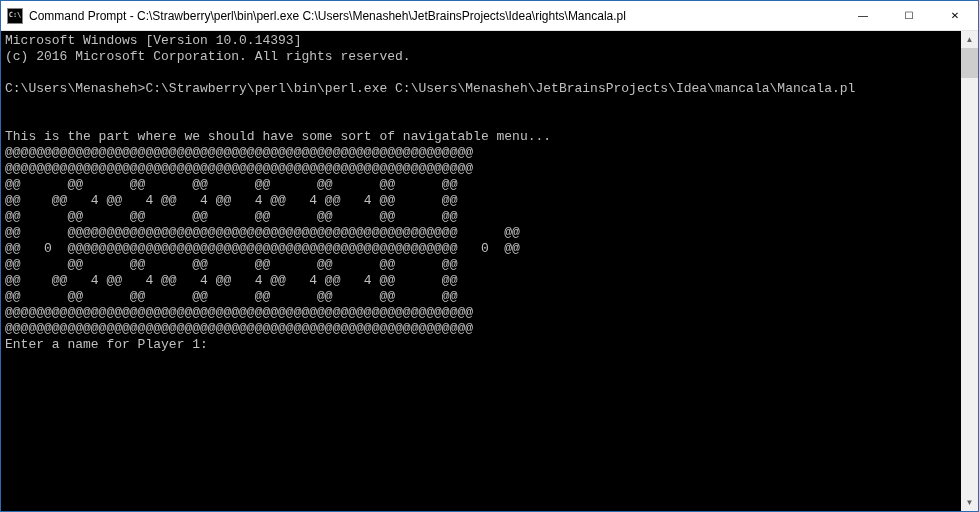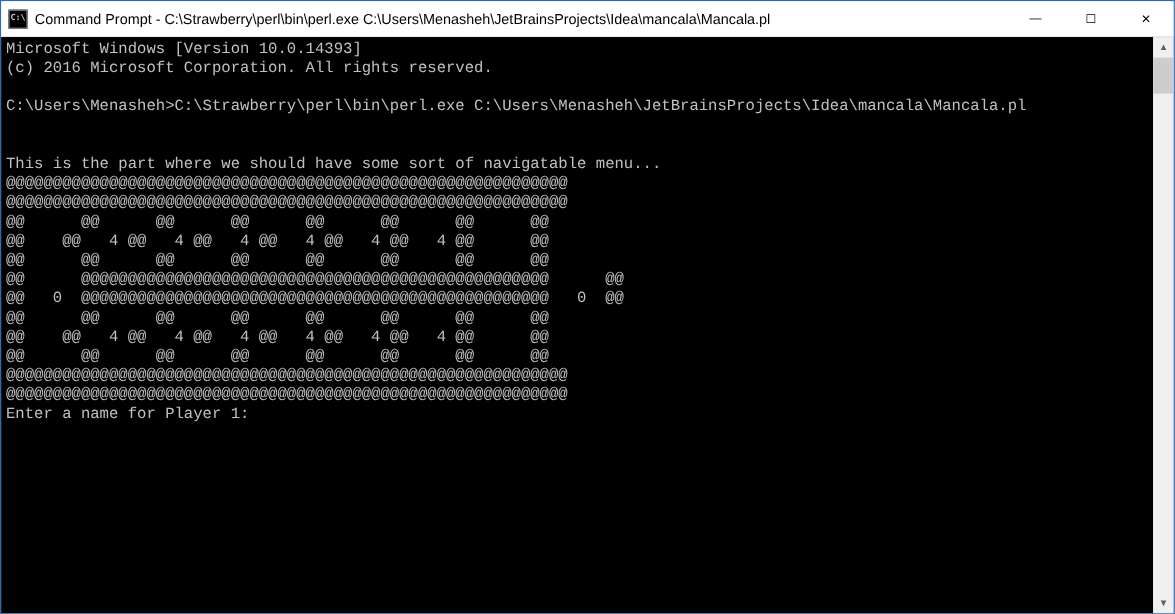--- a/index.html
+++ b/index.html
@@ -92,21 +92,21 @@
     width: 8px;
     height: 14px;
     vertical-align: text-bottom;
   }
 </style>
 </head>
 <body>
 
 <div class="title-bar">
   <span class="title-icon">C:\</span>
-  <span class="title-text">Command Prompt - C:\Strawberry\perl\bin\perl.exe  C:\Users\Menasheh\JetBrainsProjects\Idea\mancala\Mancala.pl</span>
+  <span class="title-text">Command Prompt - C:\Strawberry\perl\bin\perl.exe  C:\Users\Menasheh\JetBrainsProjects\Idea\rights\Mancala.pl</span>
   <div class="window-controls">
     <div class="win-btn">—</div>
     <div class="win-btn">☐</div>
     <div class="win-btn close">✕</div>
   </div>
 </div>
 
 <div class="console-wrap">
   <div class="console"><span>Microsoft Windows [Version 10.0.14393]</span>
 <span>(c) 2016 Microsoft Corporation. All rights reserved.</span>

